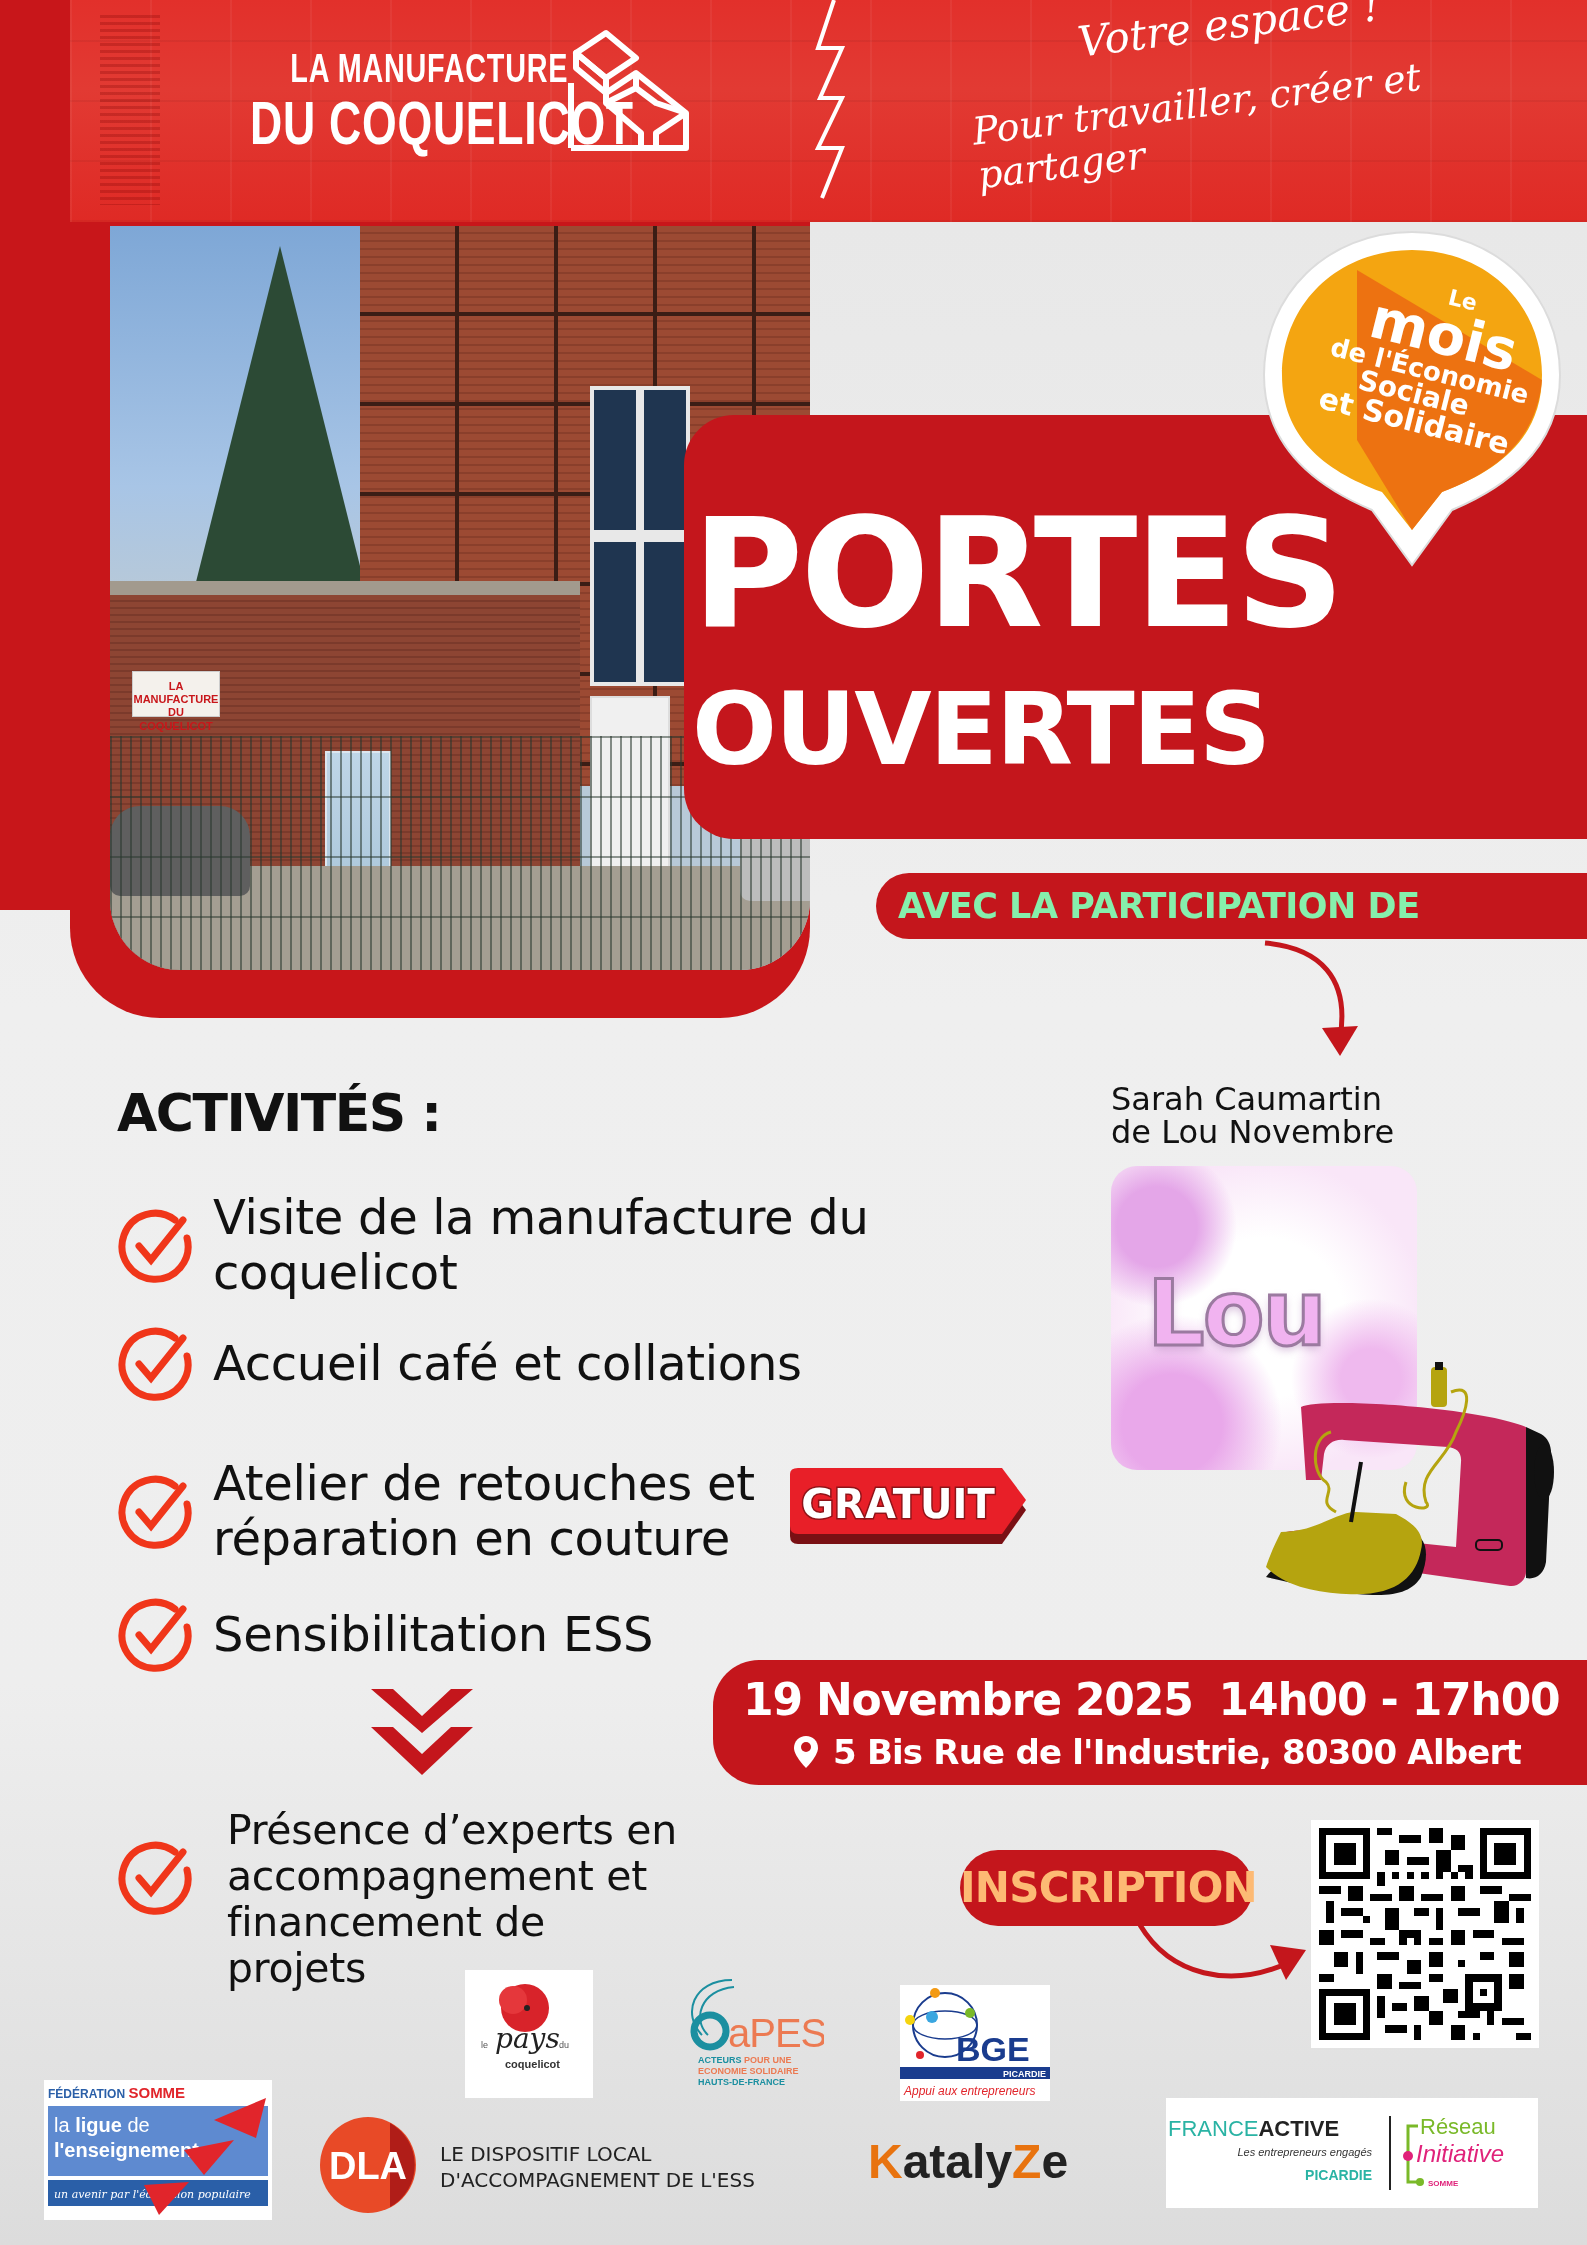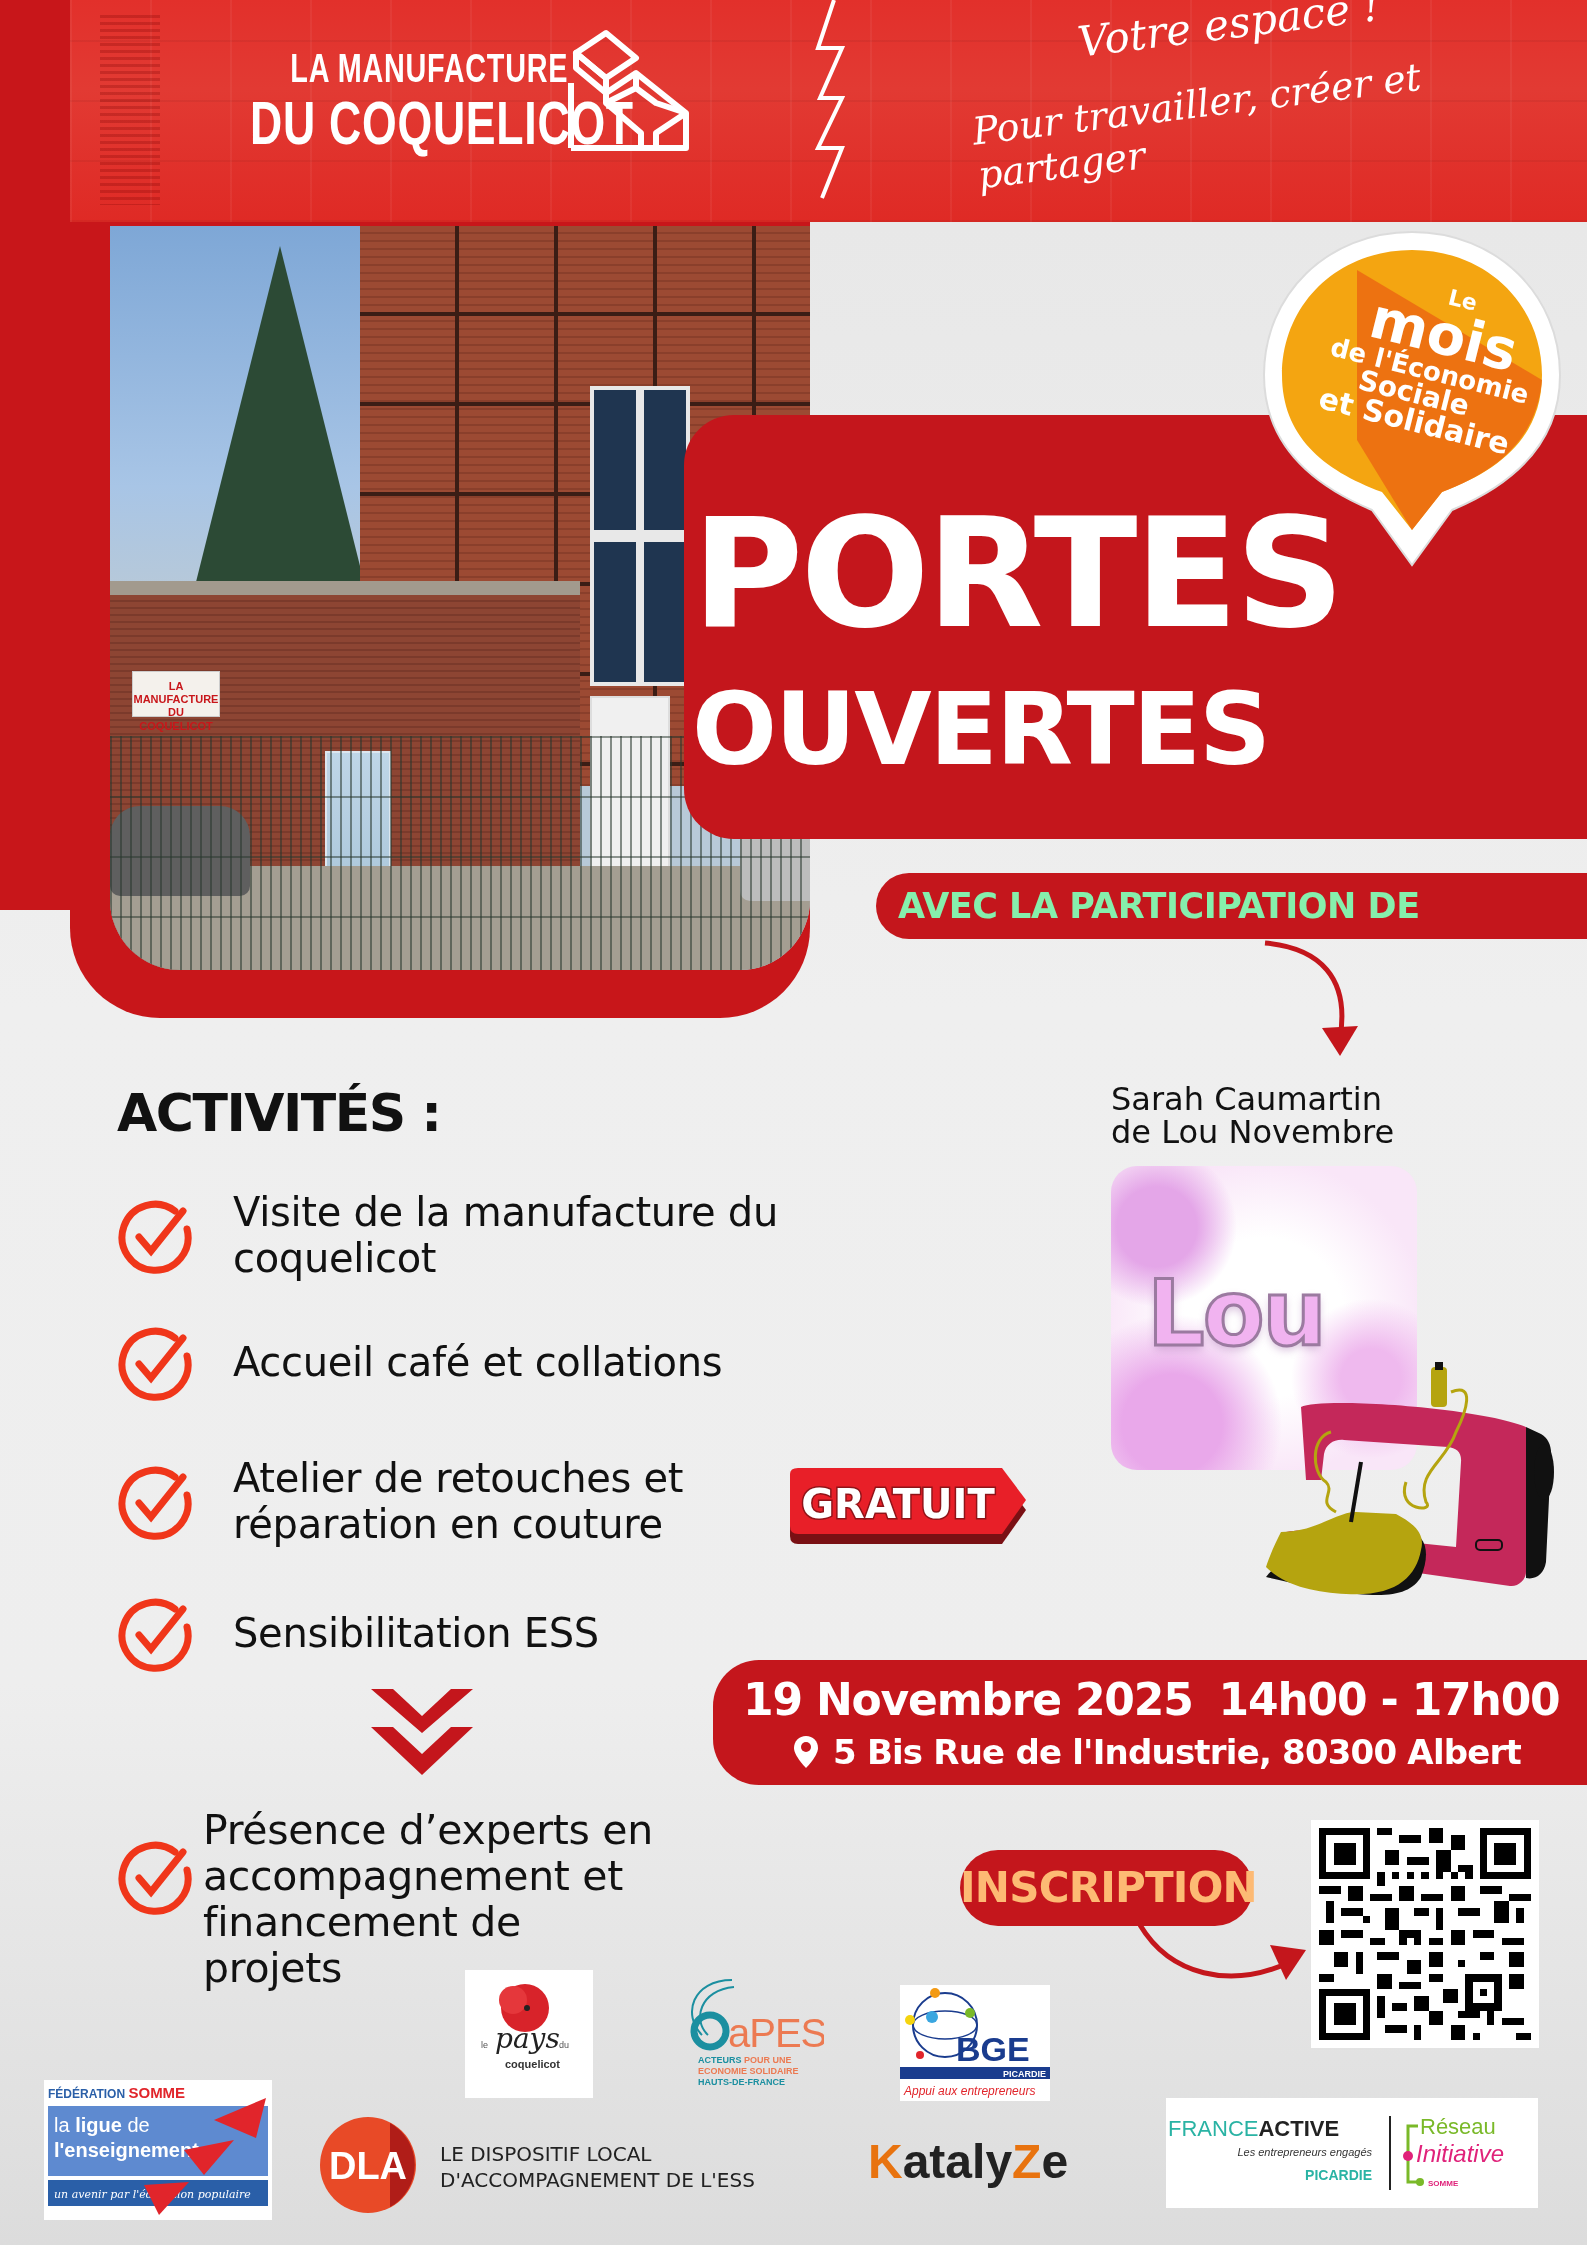--- a/index.html
+++ b/index.html
@@ -167,30 +167,30 @@
   .sewing-machine { left: 1226px; top: 1362px; width: 330px; height: 240px; }
 
   
   .activities-title {
     left: 117px; top: 1083px; font-family: "DejaVu Sans", sans-serif; font-weight: 700;
     font-size: 52px; letter-spacing: -1.5px; color: #111;
   }
   .activity { left: 117px; display: flex; align-items: center; }
   .check-icon { width: 78px; height: 78px; flex: 0 0 78px; }
   .activity-text {
-    margin-left: 38px; font-family: "DejaVu Sans", sans-serif; font-size: 40px;
+    margin-left: 18px; font-family: "DejaVu Sans", sans-serif; font-size: 48px;
     line-height: 1.14; color: #111; font-weight: 400; letter-spacing: -0.3px;
   }
   .act-1 { top: 1190px; }
   .act-2 { top: 1324px; }
   .act-3 { top: 1456px; }
   .act-4 { top: 1595px; }
   .act-5 { top: 1808px; align-items: flex-start; }
   .act-5 .check-icon { margin-top: 30px; }
-  .act-5 .activity-text { margin-left: 8px; font-size: 41px; line-height: 1.12; }
+  .act-5 .activity-text { margin-left: 32px; font-size: 41px; line-height: 1.12; }
   .gratuit-badge { left: 780px; top: 1466px; width: 250px; height: 82px; }
   .double-chevron { left: 371px; top: 1689px; width: 102px; height: 86px; }
 
   
   .date-pill {
     left: 713px; top: 1660px; width: 874px; height: 125px;
     background: #c4161c; border-radius: 46px 0 0 46px;
     color: #fff; font-family: "DejaVu Sans", sans-serif; font-weight: 700;
   }
   .date-line {

